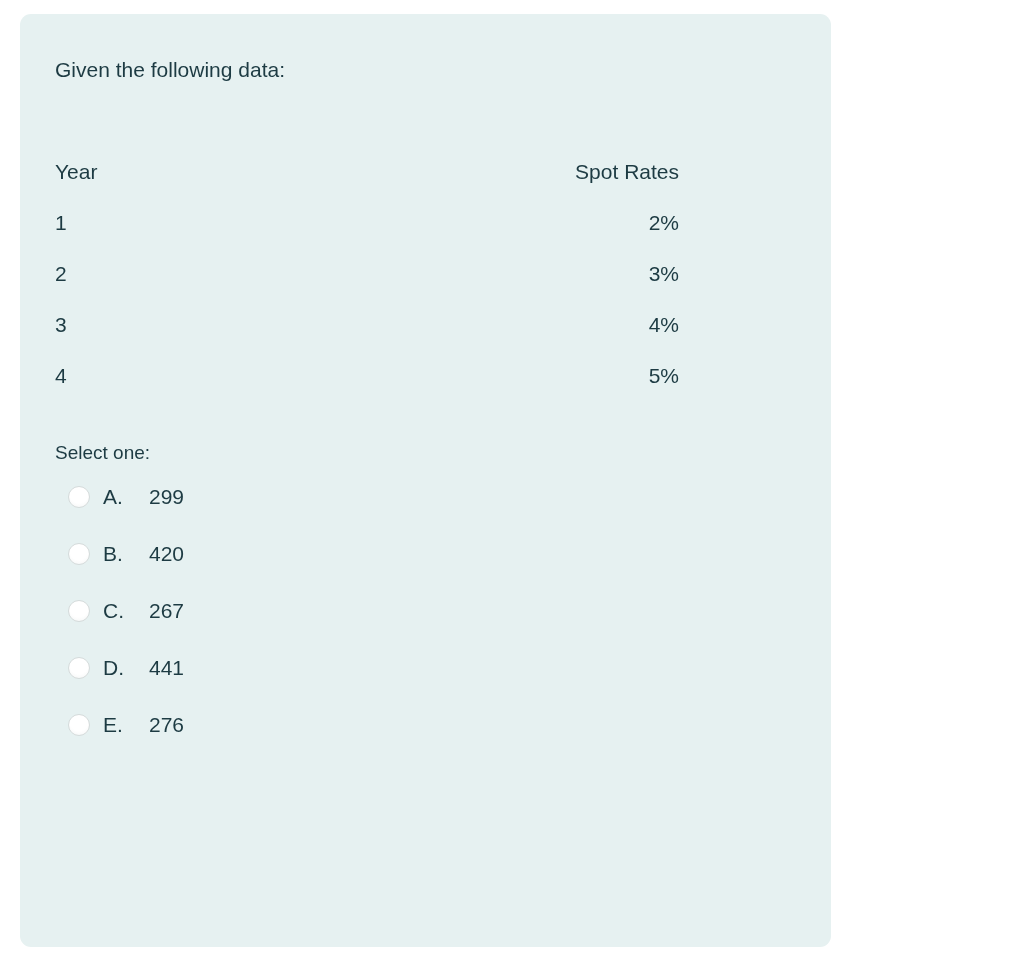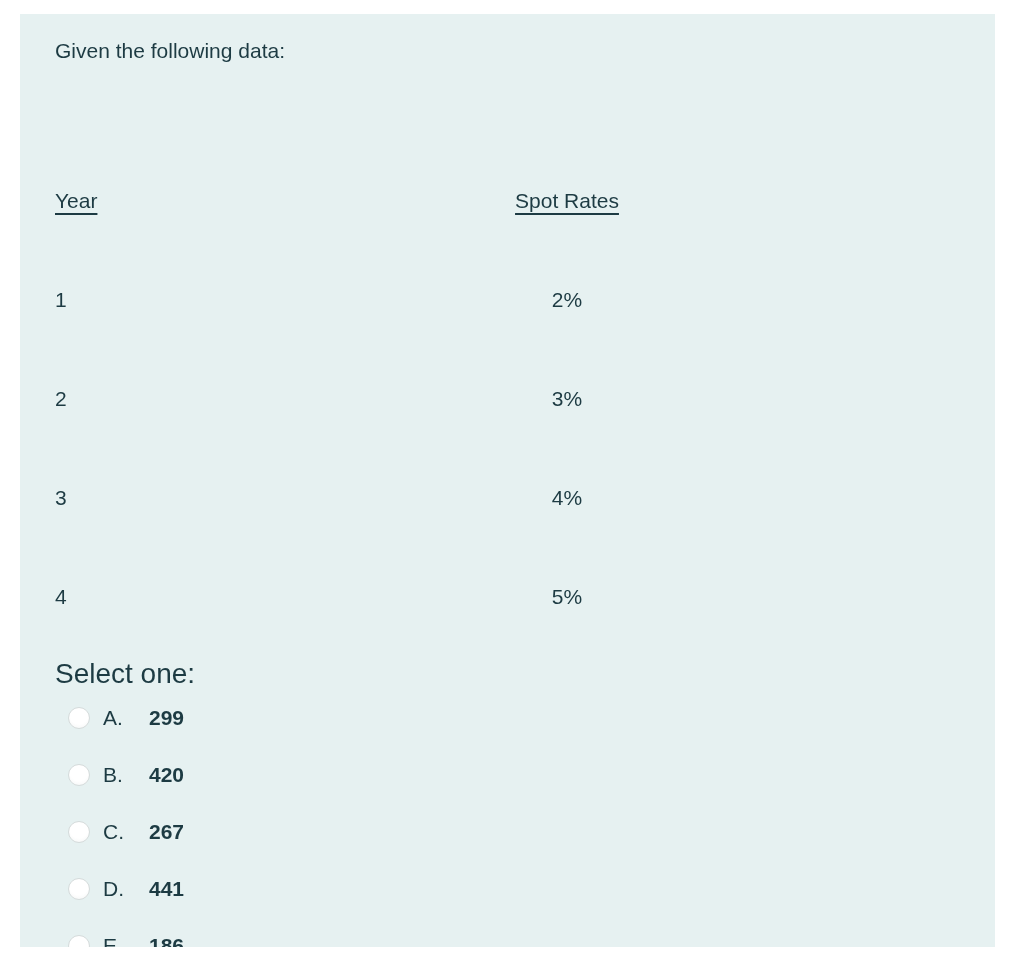--- a/index.html
+++ b/index.html
@@ -10,25 +10,26 @@
   body {
     width: 1024px;
     height: 960px;
     font-family: "Liberation Sans", "DejaVu Sans", sans-serif;
     color: #1d3b43;
     -webkit-font-smoothing: antialiased;
   }
   .panel {
     box-sizing: border-box;
     margin: 14px 20px 13px 20px;
-    width: 975px;
+    width: 811px;
     height: 933px;
     background: #e6f1f1;
-    padding: 22px 35px 40px 35px;
+    padding: 41px 35px 40px 35px;
     overflow: hidden;
+    border-radius: 11px;
   }
   .intro {
     margin: 0;
     font-size: 21px;
     line-height: 30px;
   }
   .rate-table {
     margin-top: 72px;
   }
   .trow {
@@ -37,37 +38,35 @@
     line-height: 30px;
     font-size: 21px;
     margin-bottom: 21px;
   }
   .trow:last-child { margin-bottom: 0; }
   .c1 {
     flex: 0 0 400px;
   }
   .c2 {
     flex: 0 0 224px;
-    text-align: center;
-    margin-top: 48px;
+    text-align: right;
   }
   .underlined {
-    text-decoration: underline;
     text-decoration-thickness: 1.5px;
     text-underline-offset: 5px;
   }
   .question {
     margin: 56px 0 0 0;
     font-size: 21px;
     line-height: 38px;
     max-width: 912px;
   }
   .prompt {
     margin: 47px 0 0 0;
-    font-size: 28px;
+    font-size: 19px;
     line-height: 30px;
   }
   .options {
     margin-top: 14px;
   }
   .option {
     display: flex;
     align-items: center;
     margin-bottom: 27px;
     height: 30px;
@@ -85,21 +84,20 @@
     background: radial-gradient(circle at 50% 35%, #ffffff 55%, #f2f4f4 100%);
     flex: 0 0 auto;
   }
   .letter {
     margin-left: 13px;
     width: 46px;
     flex: 0 0 auto;
   }
   .value {
     flex: 0 0 auto;
-    font-weight: bold;
   }
 </style>
 </head>
 <body>
 
 <div class="panel">
 
   <p class="intro">Given the following data:</p>
 
   <div class="rate-table">
@@ -145,17 +143,17 @@
       <span class="value">267</span>
     </div>
     <div class="option">
       <span class="radio"></span>
       <span class="letter">D.</span>
       <span class="value">441</span>
     </div>
     <div class="option">
       <span class="radio"></span>
       <span class="letter">E.</span>
-      <span class="value">186</span>
+      <span class="value">276</span>
     </div>
   </div>
 
 </div>
 
 </body></html>

